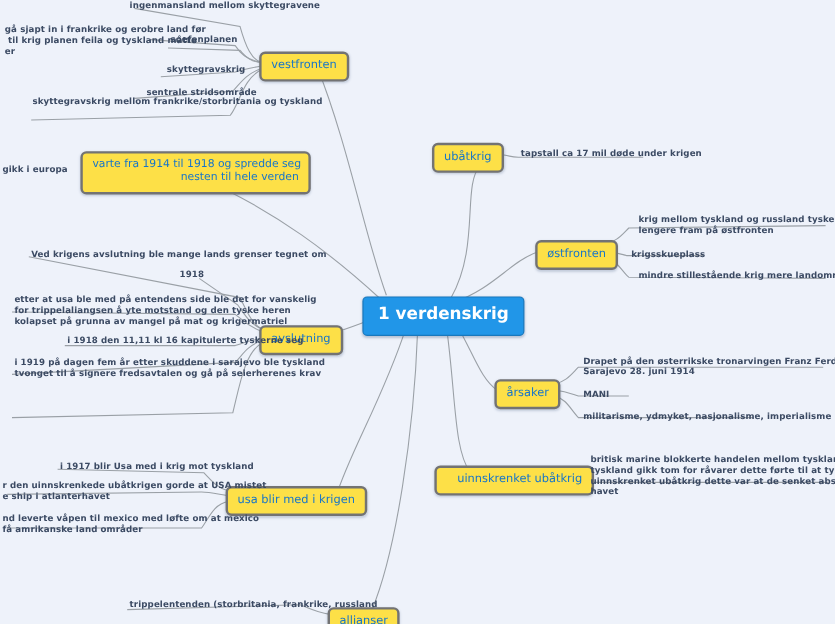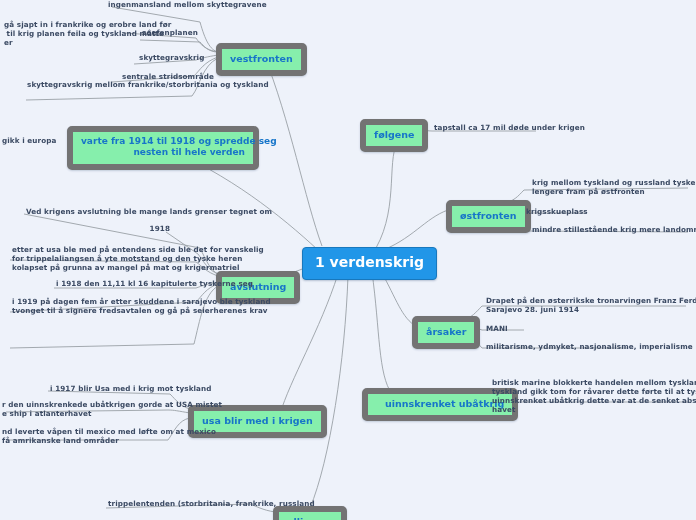--- a/index.html
+++ b/index.html
@@ -35,25 +35,25 @@
     border-radius: 4px;
     color: #ffffff;
     font-weight: bold;
     font-size: 14px;
     padding: 6px 12px 7px 12px;
     text-align: center;
     box-shadow: 0 1px 2px rgba(40,70,110,0.28);
   }
   
   .branch {
-    background: #86efac;
-    border: 6px solid #737373;
+    background: #fde047;
+    border: 2px solid #737373;
     border-radius: 5px;
     color: #1775c9;
-    font-weight: bold;
+    font-weight: normal;
     font-size: 9.5px;
     padding: 4px 8px 5px 8px;
     text-align: center;
     box-shadow: 0 1px 2px rgba(40,70,110,0.22);
   }
   
   .leaf {
     color: #3b4a63;
     font-size: 7.2px;
     font-weight: bold;
@@ -134,21 +134,21 @@
 
   <div class="node leaf center" style="left:120px; top:72px; width:74px;">sentrale stridsområde</div>
 
   <div class="node leaf center" style="left:25px; top:80px; width:170px;text-align:center;">skyttegravskrig mellom frankrike/storbritania og tyskland</div>
 
   <div class="node branch" style="left:67px; top:126px; width:192px; text-align:right; font-size:9px;">varte fra 1914 til 1918 og spredde seg
 nesten til hele verden</div>
 
   <div class="node leaf" style="left:0px; top:136px; width:62px;">gikk i europa</div>
 
-  <div class="node branch" style="left:360px; top:119px;">følgene</div>
+  <div class="node branch" style="left:360px; top:119px;">ubåtkrig</div>
 
   <div class="node leaf" style="left:432px; top:123px; width:140px;">tapstall ca 17 mil døde under krigen</div>
 
   <div class="node branch" style="left:446px; top:200px;">østfronten</div>
 
   <div class="node leaf" style="left:530px; top:178px; width:162px;">krig mellom tyskland og russland tyskerne rykket stadig
 lengere fram på østfronten</div>
 
   <div class="node leaf" style="left:524px; top:207px; width:62px;">krigsskueplass</div>
 

